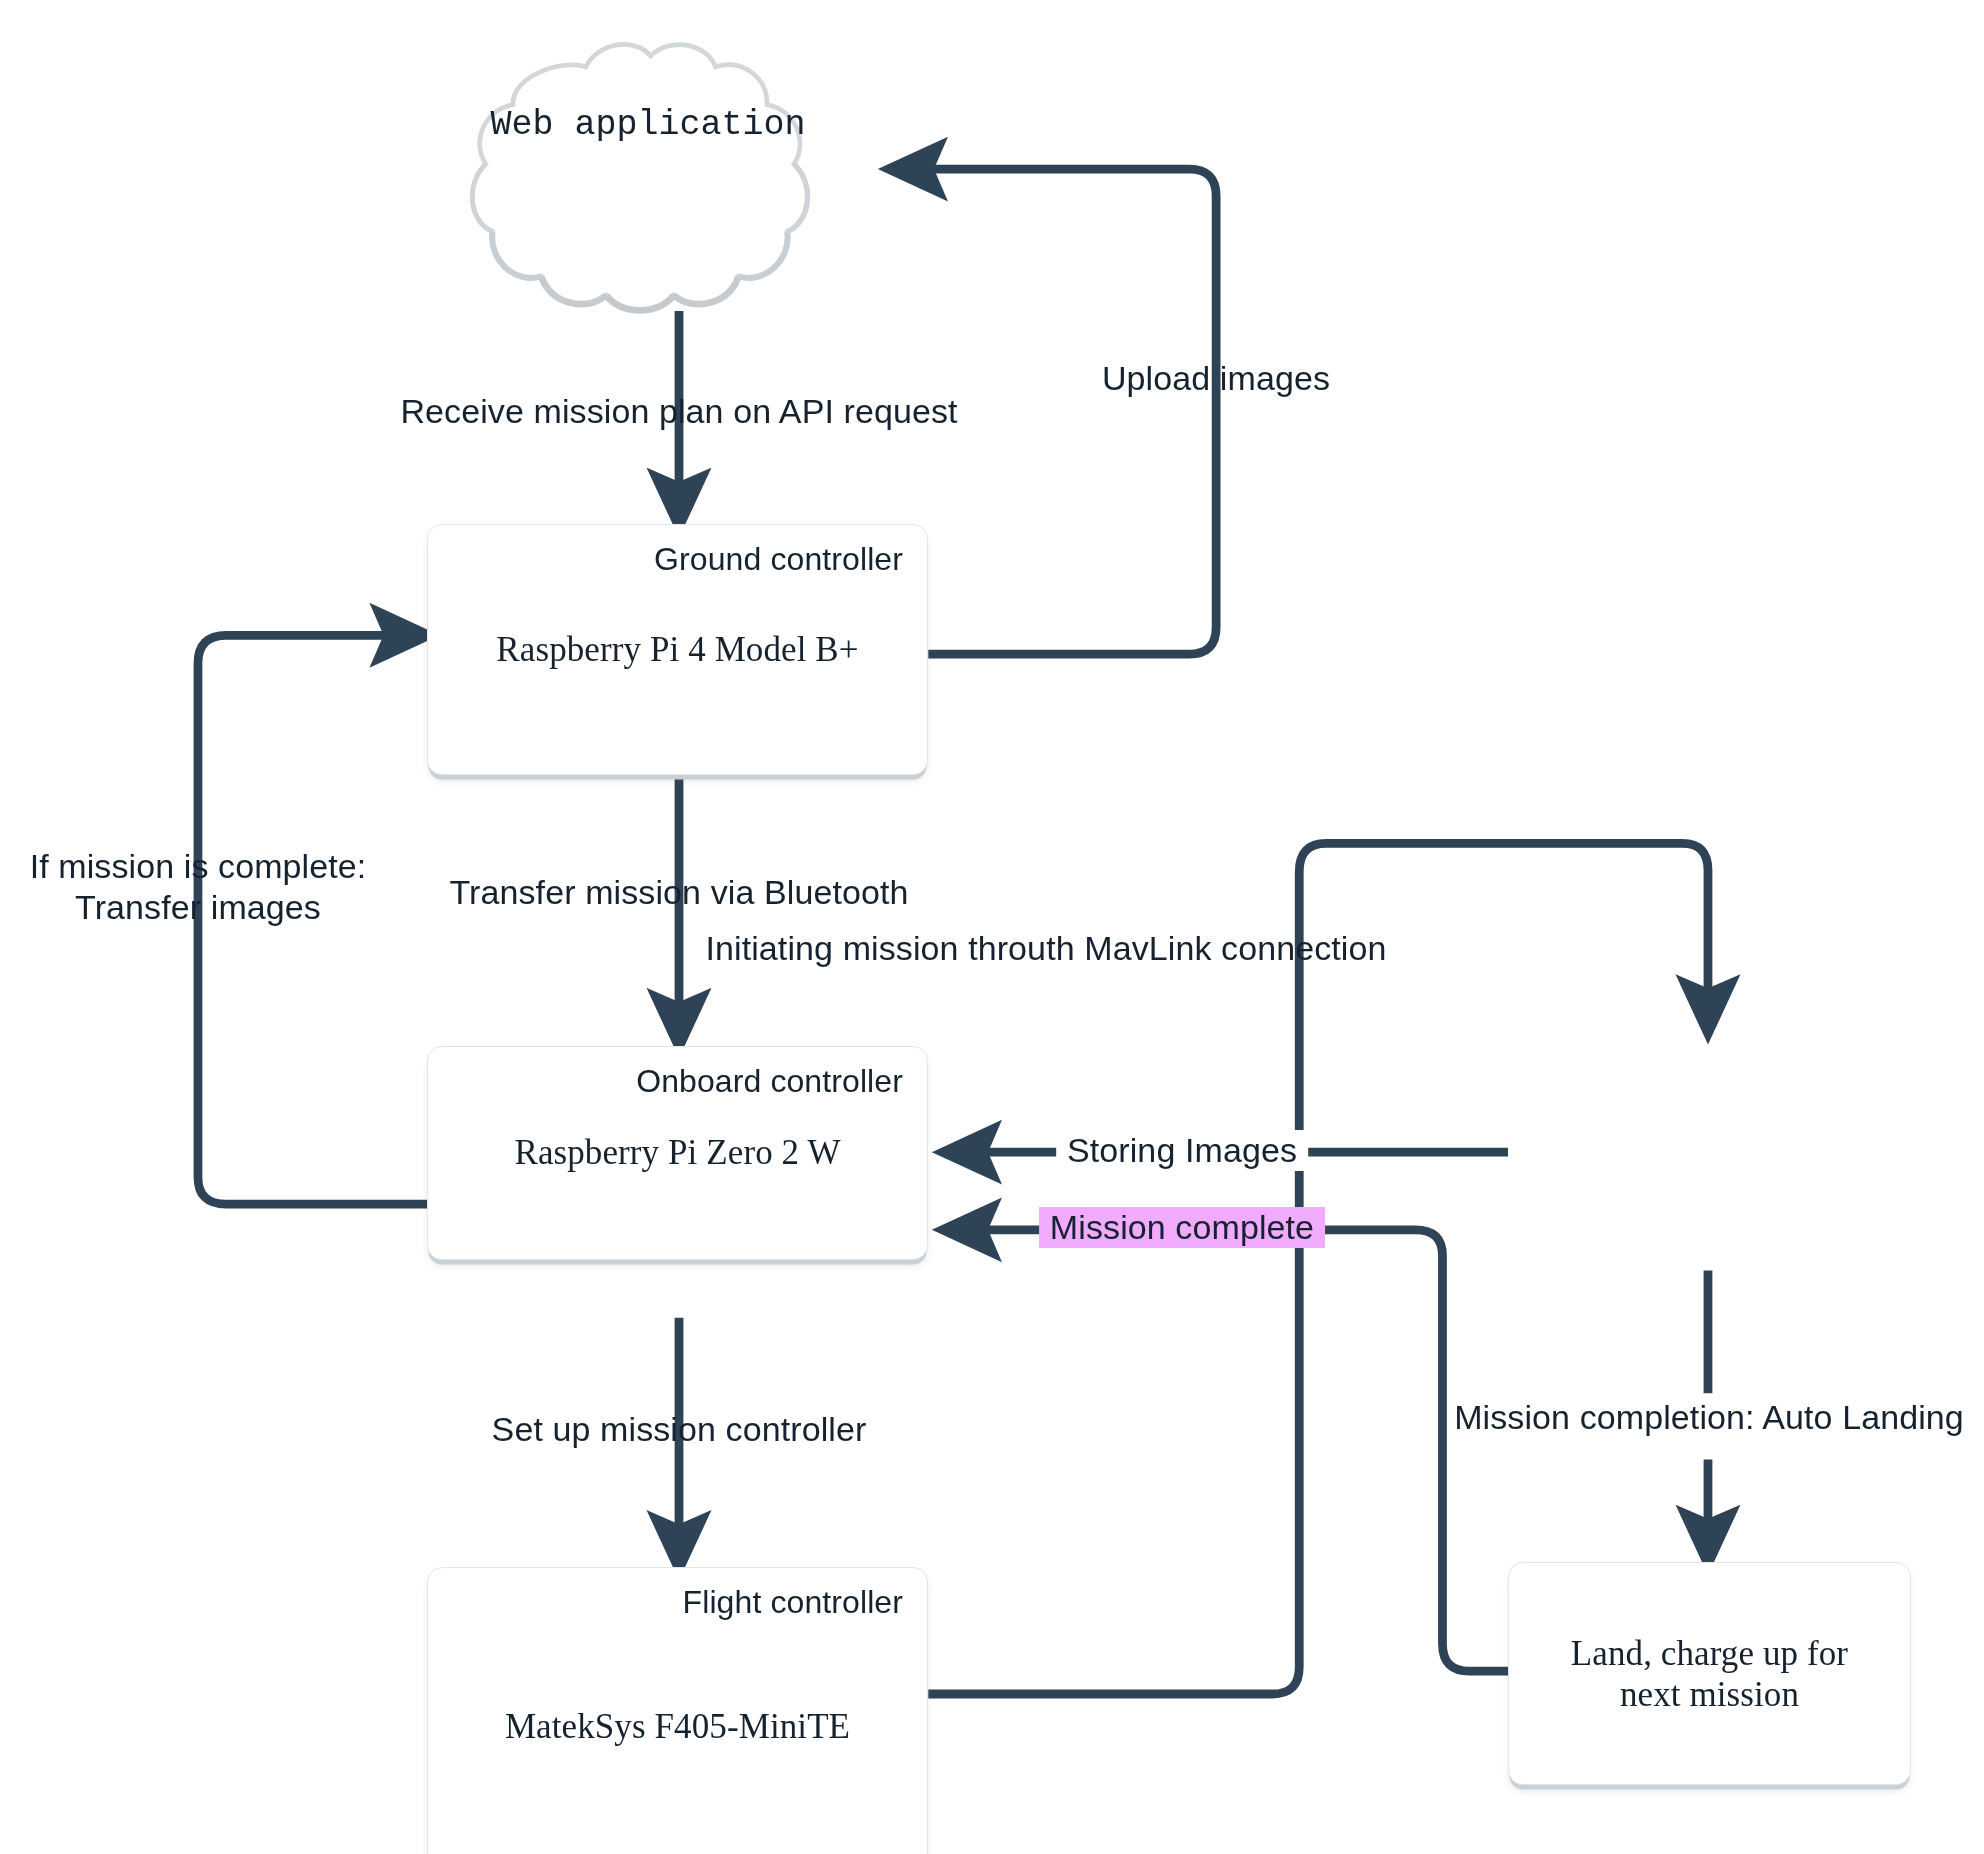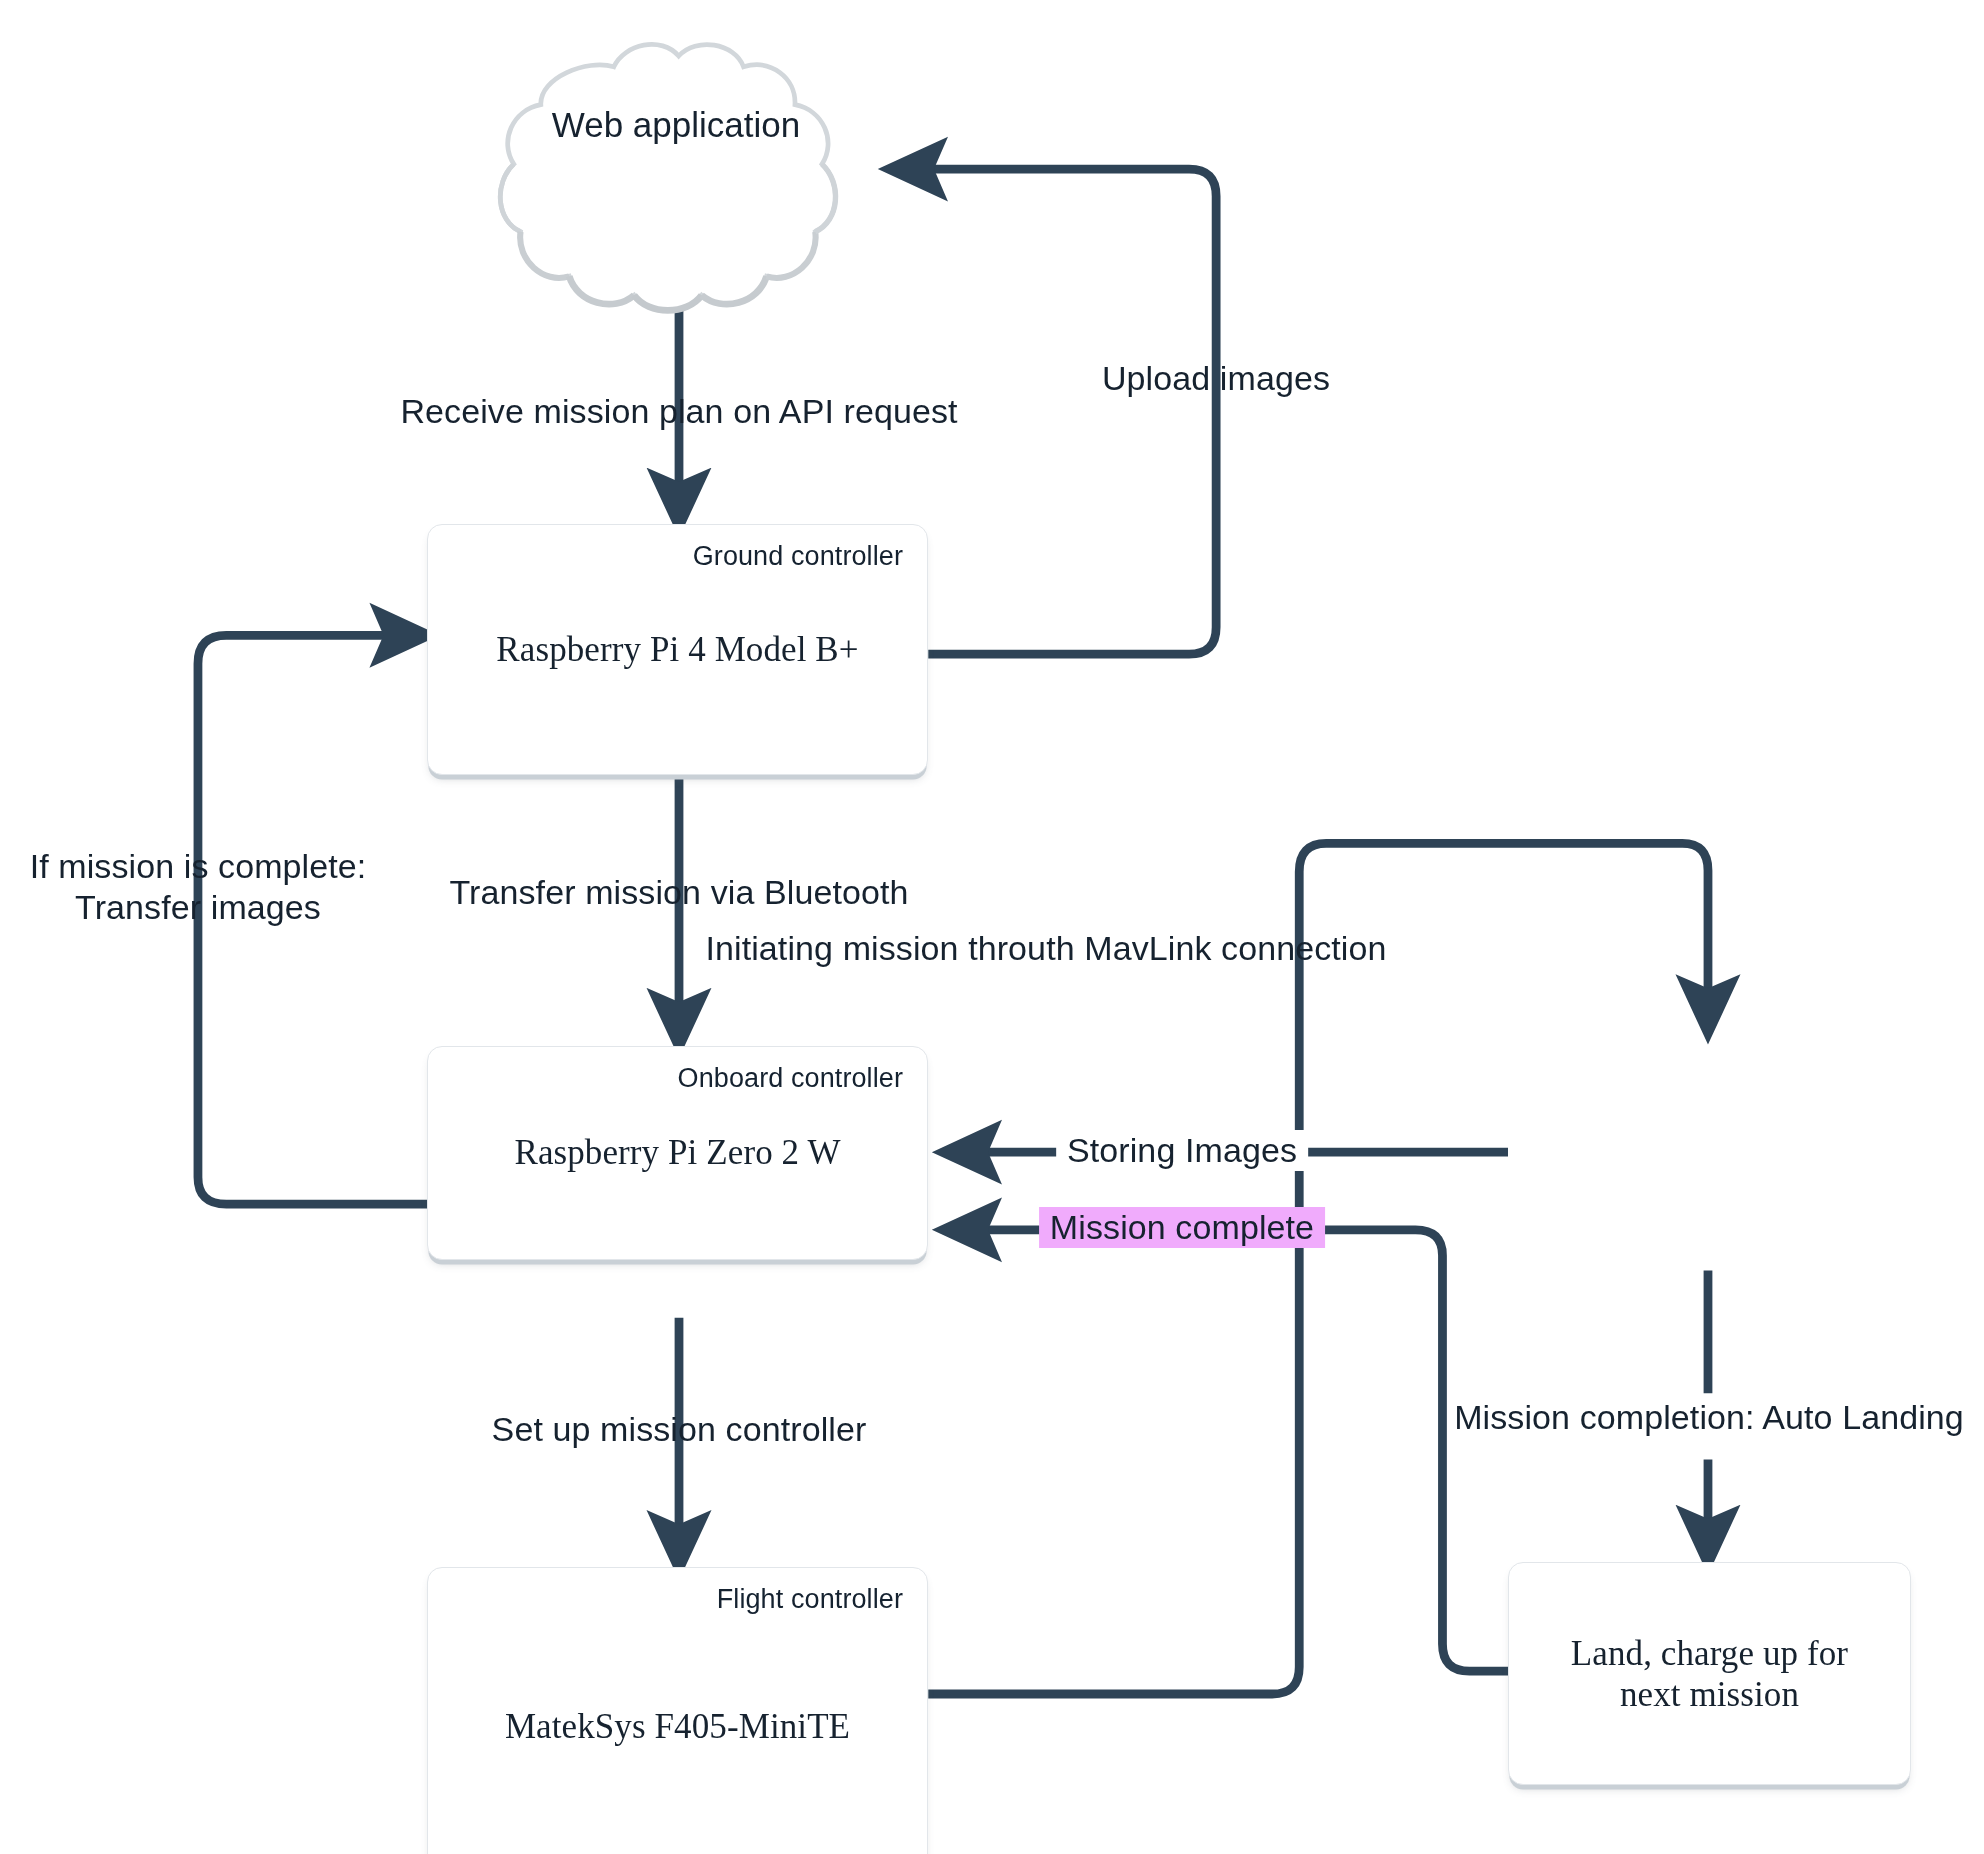--- a/index.html
+++ b/index.html
@@ -28,21 +28,21 @@
     box-sizing:border-box;
     background:#ffffff;
     border:1.4px solid #e2e6ea;
     border-radius:15px;
     box-shadow:0 6px 0 -1.4px #c9d0d6, 0 6.8px 9.5px -4px rgba(90,100,110,.30);
   }
   .node .title{
     position:absolute;
     top:16px;
     right:24px;
-    font-size:27px;
+    font-size:32px;
     color:#152230;
     letter-spacing:0.1px;
     white-space:nowrap;
   }
   .node .label{
     position:absolute;
     left:0; right:0;
     text-align:center;
     font-size:35px;
     color:#16222f;
@@ -51,24 +51,25 @@
   }
   .node.centered .label{
     top:50%;
     transform:translateY(-50%);
     font-family:Liberation Serif, serif;
   }
 
   
   .cloud{
     position:absolute;
-    left:480px;
+    left:452px;
     top:37px;
     width:392px;
     height:284px;
+    font-family:Liberation Mono, monospace;
   }
   .cloud .cloud-text{
     position:absolute;
     left:0;right:0;
     top:50%;
     margin-top:-74px;
     text-align:center;
     font-size:35px;
     color:#16222f;
     z-index:3;

